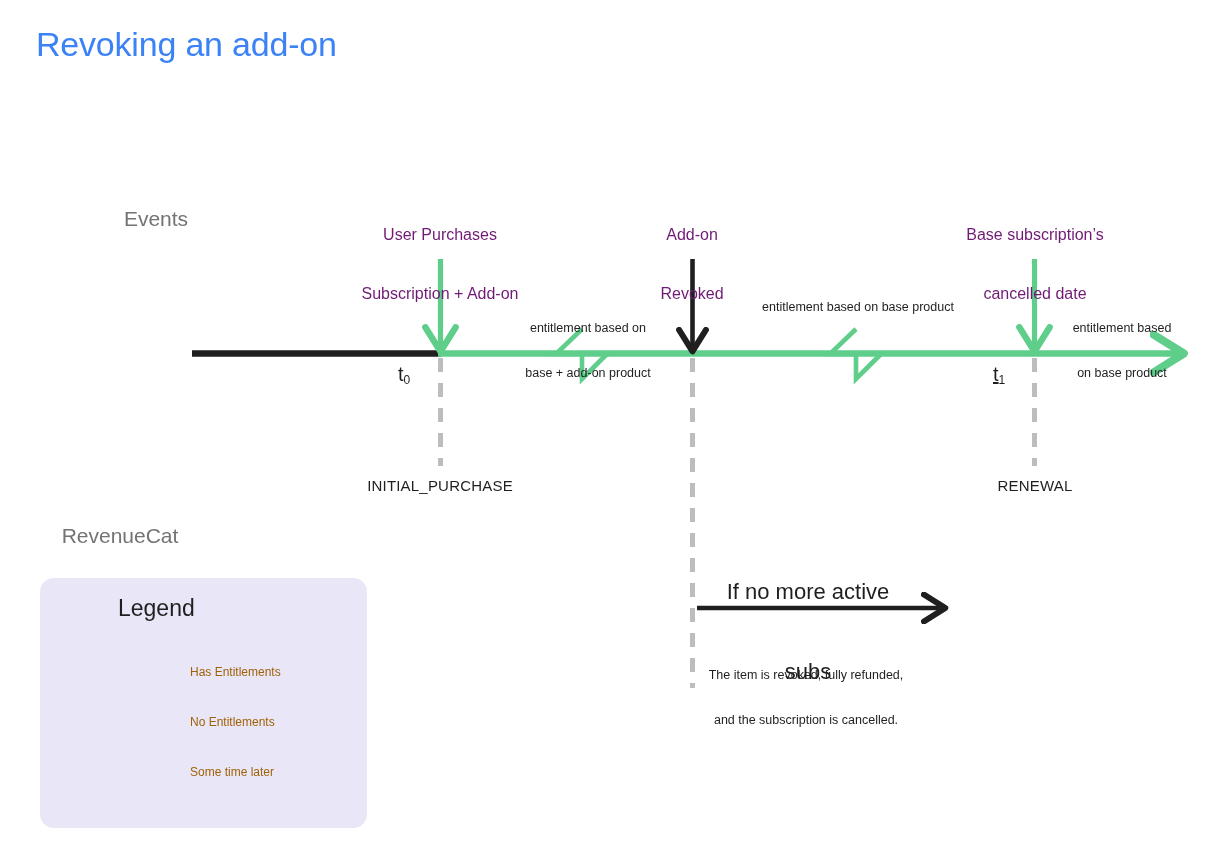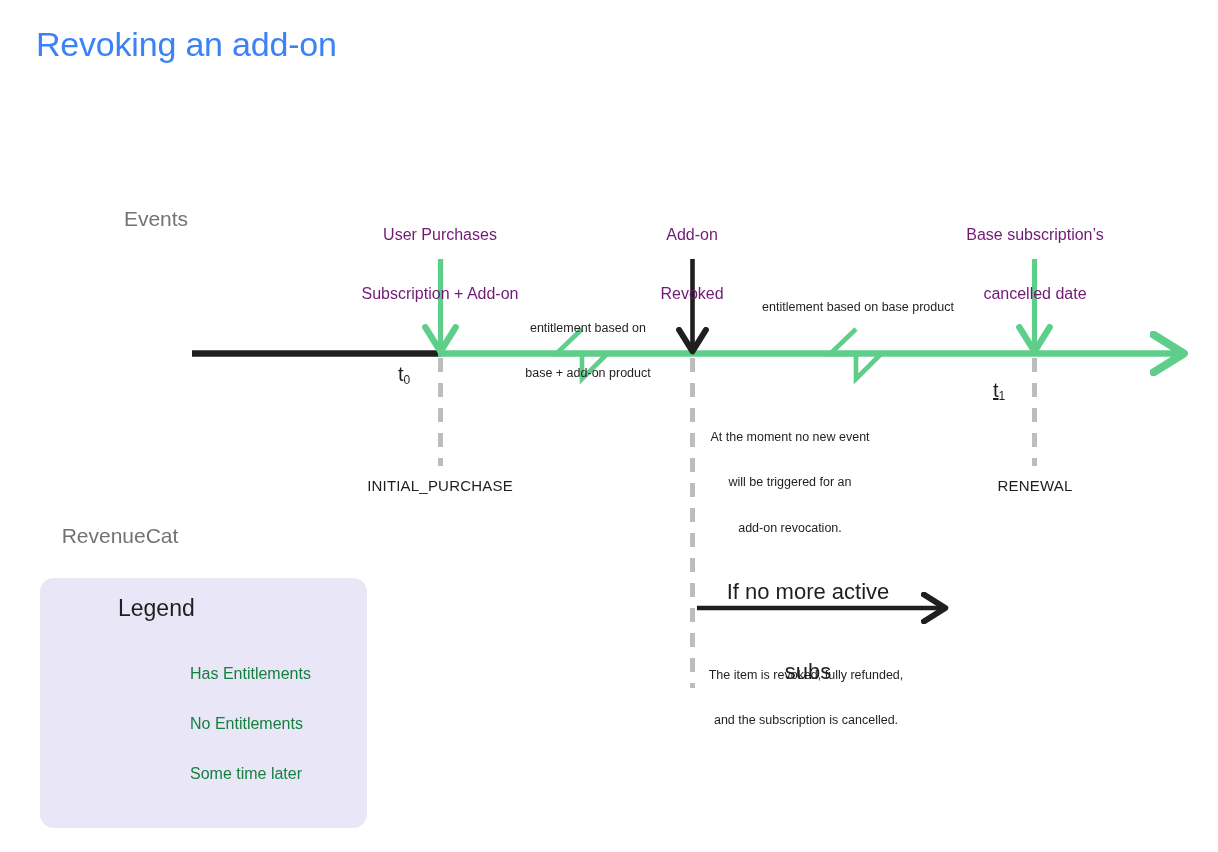--- a/index.html
+++ b/index.html
@@ -87,22 +87,22 @@
   #legend-title {
     position: absolute;
     left: 70px;
     top: 595px;
     font-size: 23px;
     color: #1f1f1f;
     margin-left: 48px;
   }
   .legend-label {
     position: absolute;
-    font-size: 16px;
-    color: #15803d;
+    font-size: 12px;
+    color: #a16207;
   }
 </style>
 </head>
 <body>
 
 <div id="diagram-root">
 
   <svg class="layer" viewBox="0 0 1218 852">
     <defs>
       <marker id="arrow-green" viewBox="0 0 12 12" refX="8.5" refY="6" markerWidth="7" markerHeight="7" orient="auto-start-reverse">
@@ -166,36 +166,35 @@
 
   <div class="txt event-title center" style="left:692px; top:186px;">
     <div>Add-on</div>
     <div>Revoked</div>
   </div>
 
   <div class="txt event-title center" style="left:1035px; top:186px;">
     <div>Base subscription’s</div>
     <div>cancelled date</div>
   </div>
-  <div class="txt tick-label" style="left:993px; top:378px;text-decoration:underline;"><span>t</span><sub>1</sub></div>
+  <div class="txt tick-label" style="left:993px; top:362px;text-decoration:underline;"><span>t</span><sub>1</sub></div>
   <div class="txt webhook-name center" style="left:1035px; top:477px;">RENEWAL</div>
 
   <div class="txt small-note center" style="left:576px; top:290px;margin-left:12px;">
     <div>entitlement based on</div>
     <div>base + add-on product</div>
   </div>
 
   <div class="txt small-note center" style="left:858px; top:300px;">entitlement based on base product</div>
 
-
-  <div class="txt small-note center" style="left:790px; top:399px;">
-    <div>At the moment no new event</div>
-    <div>will be triggered for an</div>
-    <div>add-on revocation.</div>
-  </div>
+  <div class="txt small-note center" style="left:1122px; top:290px;">
+    <div>entitlement based</div>
+    <div>on base product</div>
+  </div>
+
 
   <div class="txt small-note center" style="left:806px; top:637px;">
     <div>The item is revoked, fully refunded,</div>
     <div>and the subscription is cancelled.</div>
   </div>
 
   <div class="txt big-note center" style="left:808px; top:525px;">
     <div>If no more active</div>
     <div>subs</div>
   </div>

